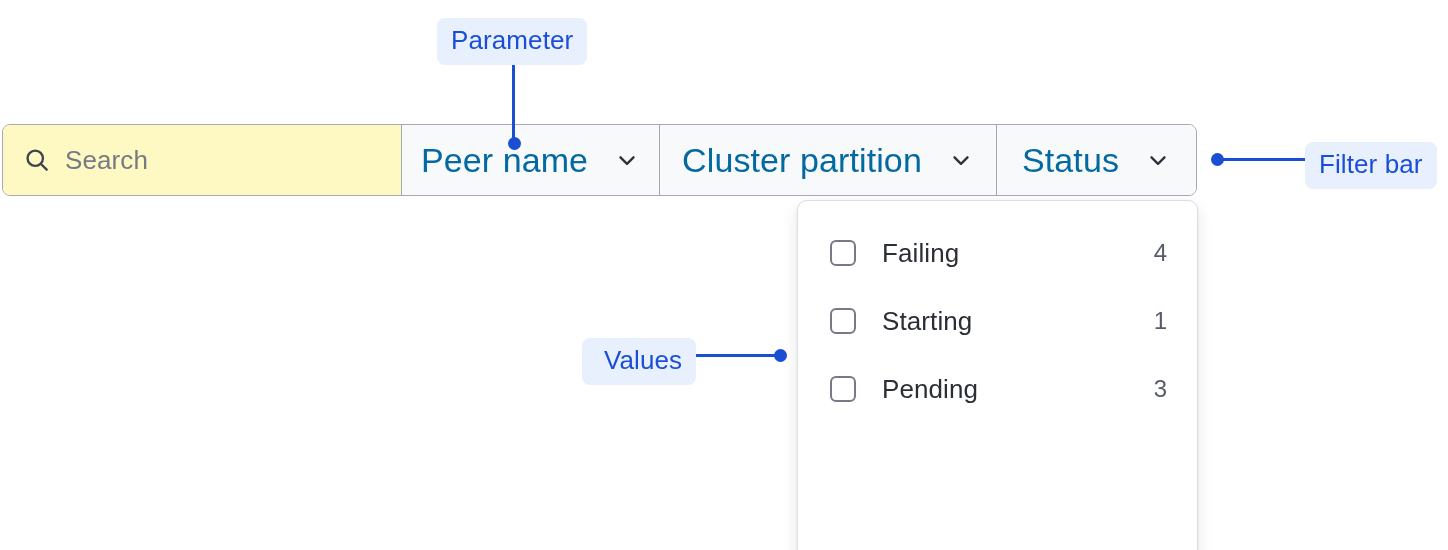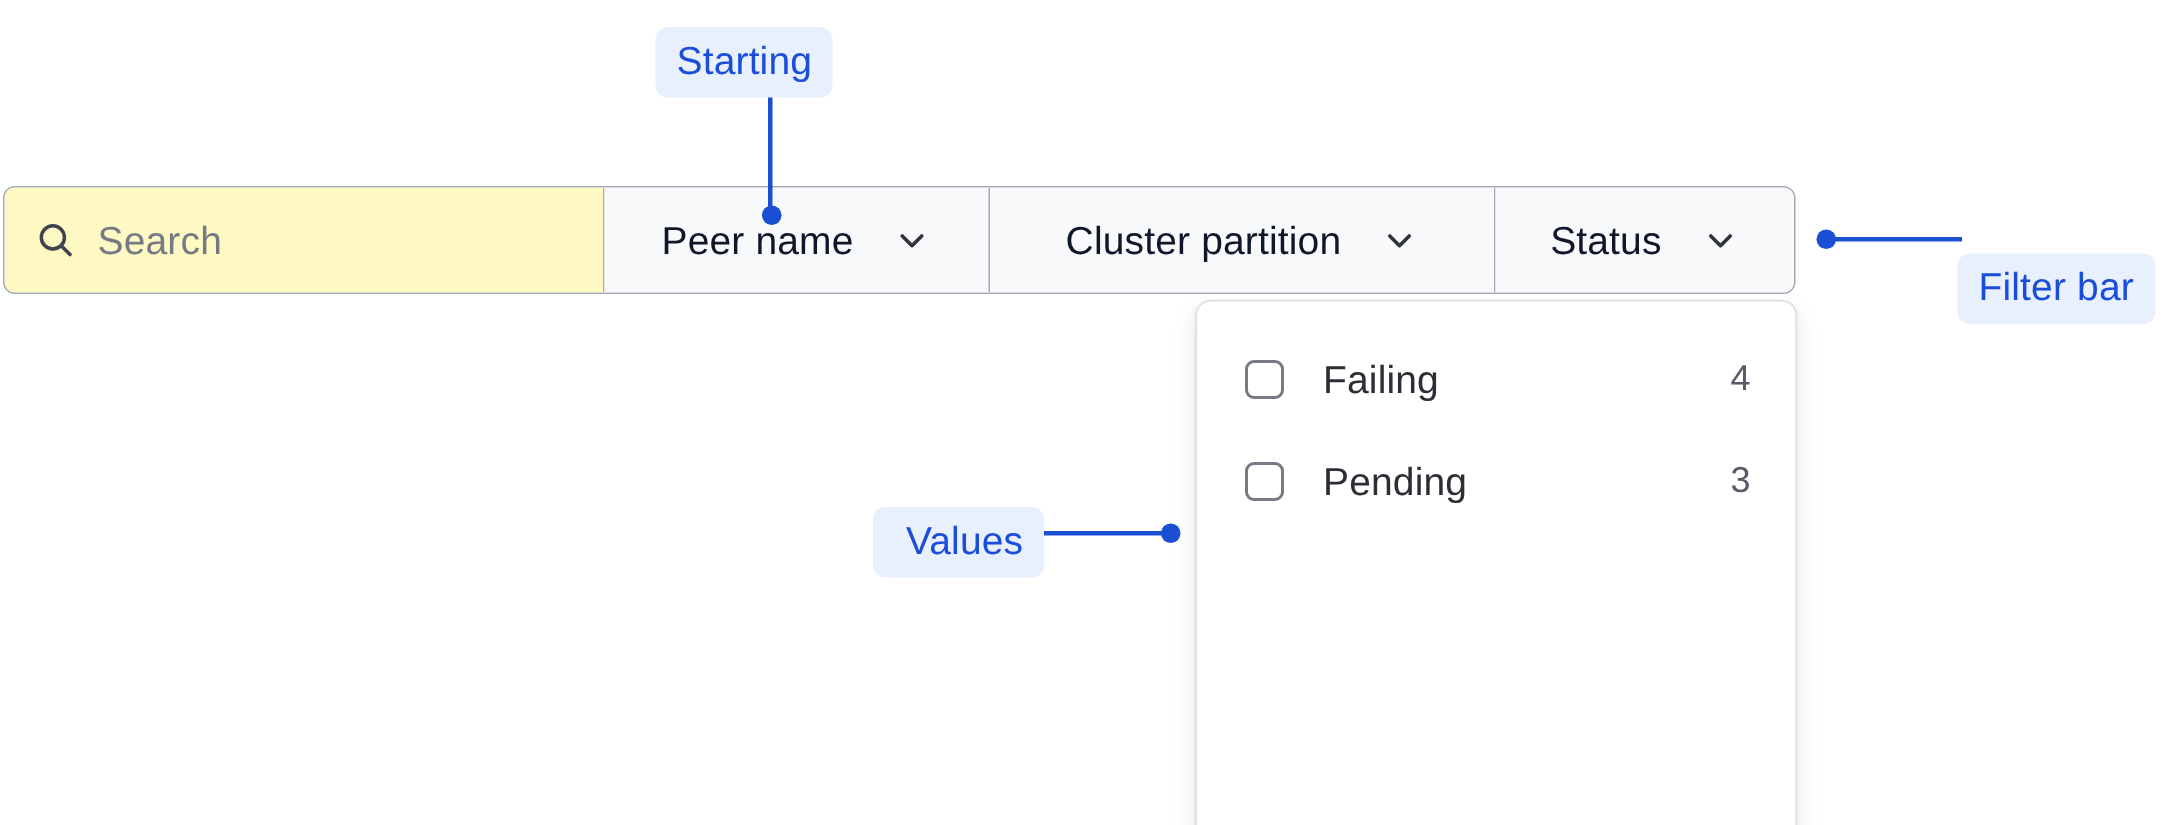--- a/index.html
+++ b/index.html
@@ -60,22 +60,22 @@
     justify-content: center;
     gap: 26px;
     padding: 0 26px;
     box-sizing: border-box;
     background: #f8f9fa;
     border-right: 1px solid #a6a9b4;
     cursor: pointer;
   }
   .fb-section:last-child { border-right: none; }
   .fb-section .fb-label {
-    font-size: 26px;
-    color: #0f172a;
+    font-size: 34px;
+    color: #0369a1;
     white-space: nowrap;
     letter-spacing: 0.1px;
   }
   .fb-section .chev { line-height: 0; display: block; flex: 0 0 auto; }
 
   #fb-peer-name   { width: 258px; }
   #fb-cluster     { width: 337px; justify-content: center; }
   #fb-status      { width: 199px; }
 
   
@@ -130,21 +130,21 @@
     background: #e8f0fe;
     color: #1b4ed8;
     font-size: 26px;
     letter-spacing: 0.1px;
     border-radius: 8px;
     padding: 7px 14px 9px 14px;
     white-space: nowrap;
     z-index: 8;
   }
   #anno-parameter { left: 437px; top: 18px; }
-  #anno-filterbar { left: 1305px; top: 142px; margin-top: 27px; }
+  #anno-filterbar { left: 1305px; top: 142px; }
   #anno-values    { left: 582px; top: 338px; padding-left: 22px; }
 
   .lead {
     position: absolute;
     background: #1a4fd4;
     z-index: 7;
   }
   .lead-v { width: 3px; }
   .lead-h { height: 3px; }
 
@@ -215,30 +215,35 @@
 
 <div id="values-panel">
 
   <div class="opt-row">
     <span class="opt-box"></span>
     <span class="opt-label">Failing</span>
     <span class="opt-count">4</span>
   </div>
 
 
+  <div class="opt-row">
+    <span class="opt-box"></span>
+    <span class="opt-label">Starting</span>
+    <span class="opt-count">1</span>
+  </div>
 
   <div class="opt-row">
     <span class="opt-box"></span>
     <span class="opt-label">Pending</span>
     <span class="opt-count">3</span>
   </div>
 
 </div>
 
-<div class="anno" id="anno-parameter">Starting</div>
+<div class="anno" id="anno-parameter">Parameter</div>
 <div class="lead lead-v" id="lead-parameter"></div>
 <div class="dot" id="dot-parameter"></div>
 
 <div class="anno" id="anno-filterbar">Filter bar</div>
 <div class="lead lead-h" id="lead-filterbar"></div>
 <div class="dot" id="dot-filterbar"></div>
 
 <div class="anno" id="anno-values">Values</div>
 <div class="lead lead-h" id="lead-values"></div>
 <div class="dot" id="dot-values"></div>

